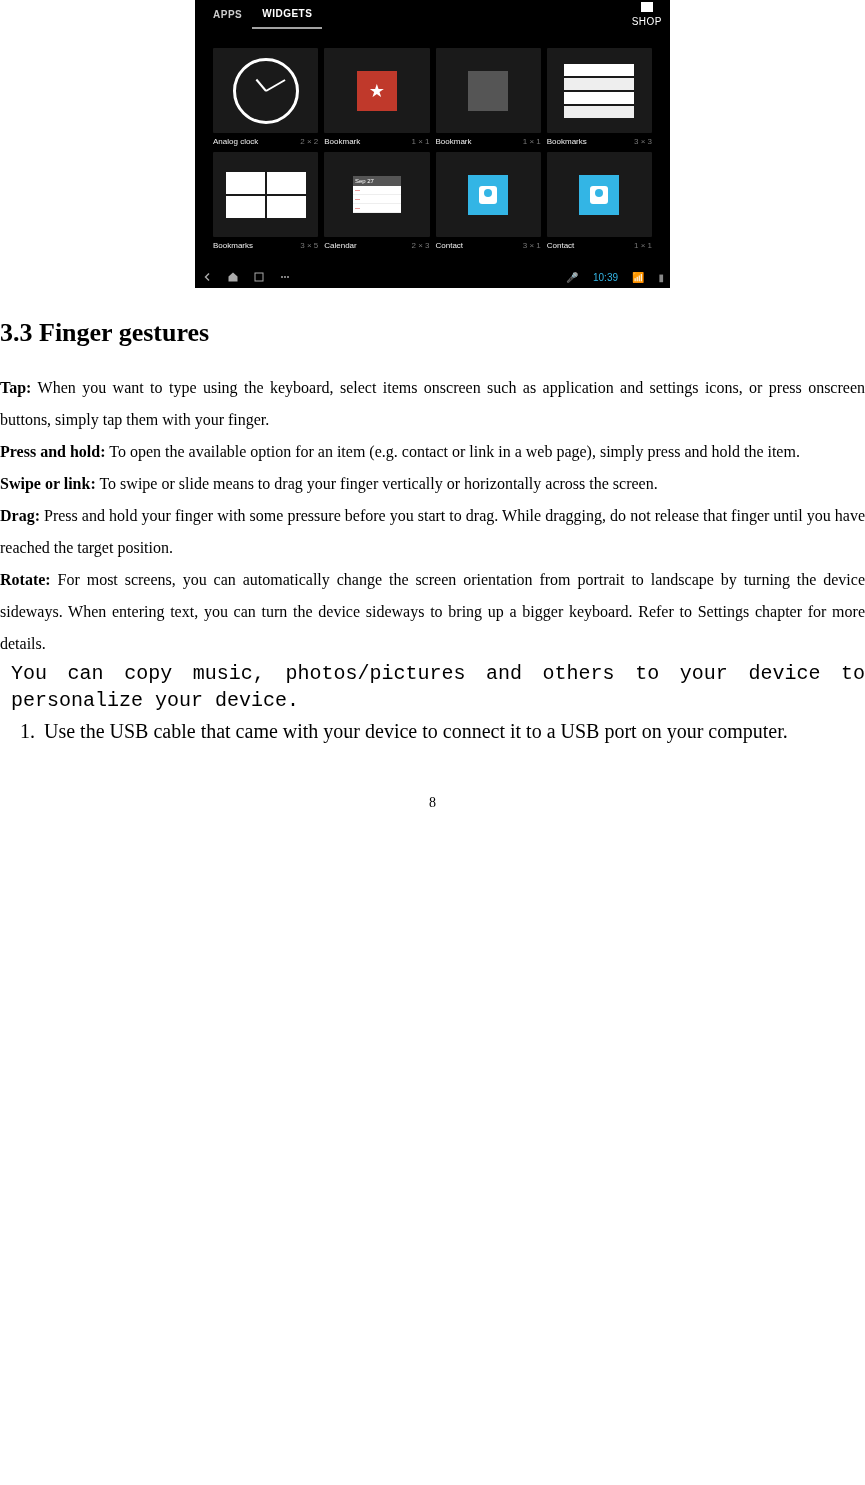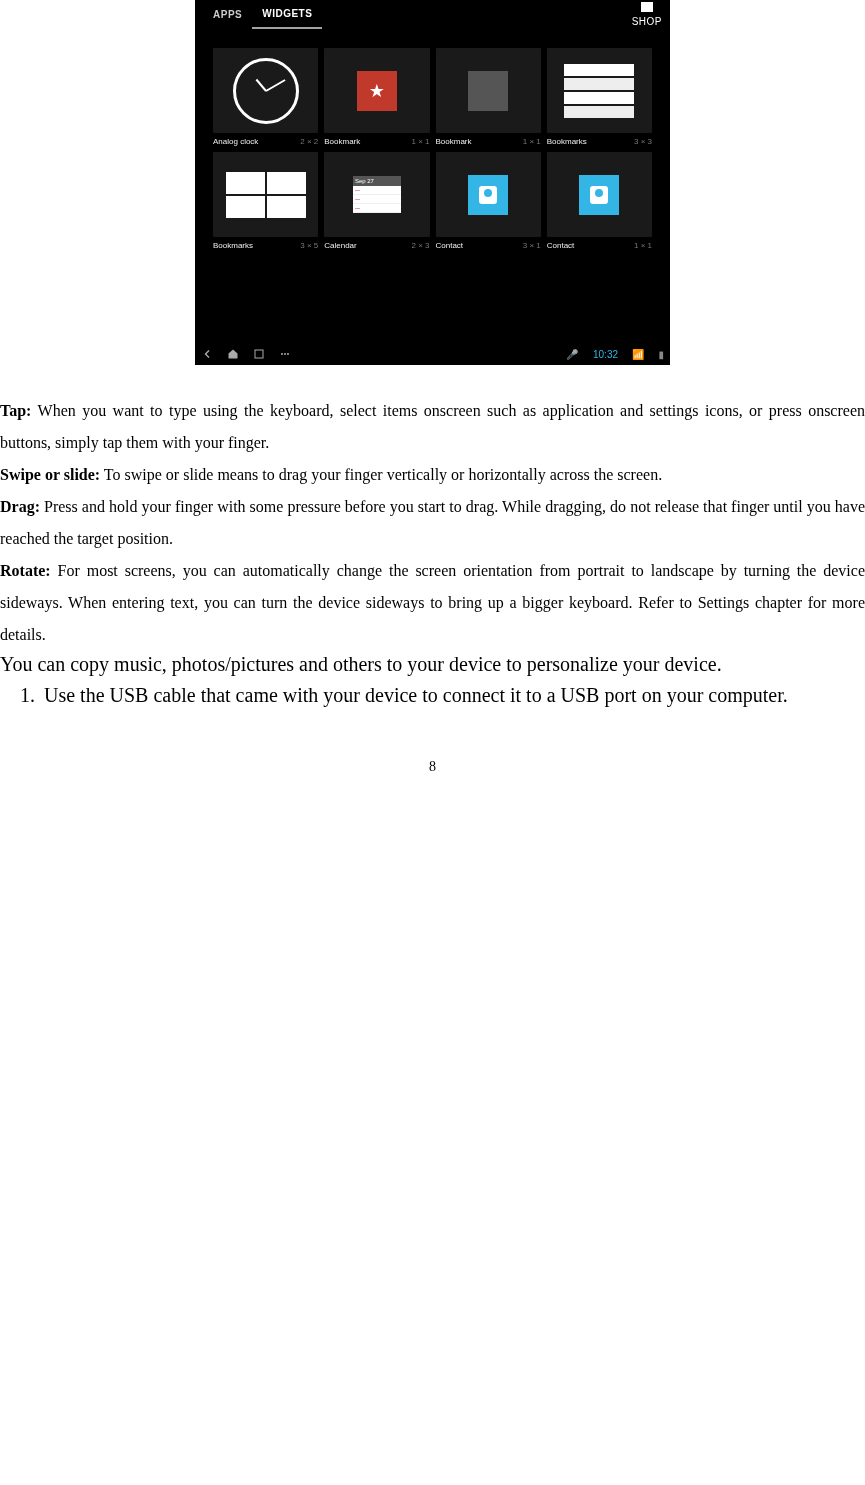--- a/index.html
+++ b/index.html
@@ -7,21 +7,21 @@
     font-family: "Times New Roman", serif;
     color: #000;
     background: #fff;
     width: 865px;
   }
   .page {
     padding: 0 0 40px 0;
   }
   .screenshot-frame {
     width: 475px;
-    height: 365px;
+    height: 288px;
     background: #000;
     margin: 0 auto 30px auto;
     position: relative;
     overflow: hidden;
     font-family: "Helvetica Neue", Arial, sans-serif;
   }
   .topbar {
     display: flex;
     align-items: center;
     height: 28px;
@@ -133,21 +133,22 @@
     font-size: 16px;
     line-height: 2.0;
     text-align: justify;
     margin: 0;
   }
   .body-text .term { font-weight: bold; }
   .tight-text {
     font-size: 20px;
     line-height: 1.35;
     text-align: justify;
-    margin: 0 0 4px 0;
+    margin: 0 0 4px 11px;
+    font-family: Liberation Mono, monospace;
   }
   ol.numlist {
     font-size: 20px;
     line-height: 1.35;
     margin: 0;
     text-align: justify;
   }
   ol.numlist li { padding-left: 4px; }
   .page-num {
     text-align:center; font-size:14px; margin-top:50px;
@@ -277,32 +278,36 @@
       <svg class="nav-icon" viewBox="0 0 24 24">
           <rect x="4" y="4" width="16" height="16" fill="none" stroke="#aaa" stroke-width="2"></rect>
         </svg>
       <svg class="nav-icon" viewBox="0 0 24 24">
           <circle cx="6" cy="12" r="2" fill="#aaa"></circle>
           <circle cx="12" cy="12" r="2" fill="#aaa"></circle>
           <circle cx="18" cy="12" r="2" fill="#aaa"></circle>
         </svg>
       <div class="nav-spacer"></div>
       <span style="color:#aaa;">🎤</span>
-      <span class="clock-time">10:32</span>
+      <span class="clock-time">10:39</span>
       <span class="wifi">📶</span>
       <span class="wifi">▮</span>
     </div>
   </div>
 
+  <h2 class="sec">3.3 Finger gestures</h2>
 
   <p class="body-text">
     <span class="term">Tap:</span><span> When you want to type using the keyboard, select items onscreen such as application and settings icons, or press onscreen buttons, simply tap them with your finger.</span>
   </p>
   <p class="body-text">
-    <span class="term">Swipe or slide:</span><span> To swipe or slide means to drag your finger vertically or horizontally across the screen.</span>
+    <span class="term">Press and hold:</span><span> To open the available option for an item (e.g. contact or link in a web page), simply press and hold the item.</span>
+  </p>
+  <p class="body-text">
+    <span class="term">Swipe or link:</span><span> To swipe or slide means to drag your finger vertically or horizontally across the screen.</span>
   </p>
   <p class="body-text">
     <span class="term">Drag:</span><span> Press and hold your finger with some pressure before you start to drag. While dragging, do not release that finger until you have reached the target position.</span>
   </p>
   <p class="body-text">
     <span class="term">Rotate:</span><span> For most screens, you can automatically change the screen orientation from portrait to landscape by turning the device sideways. When entering text, you can turn the device sideways to bring up a bigger keyboard. Refer to Settings chapter for more details.</span>
   </p>
 
 
   <p class="tight-text">You can copy music, photos/pictures and others to your device to personalize your device.</p>

